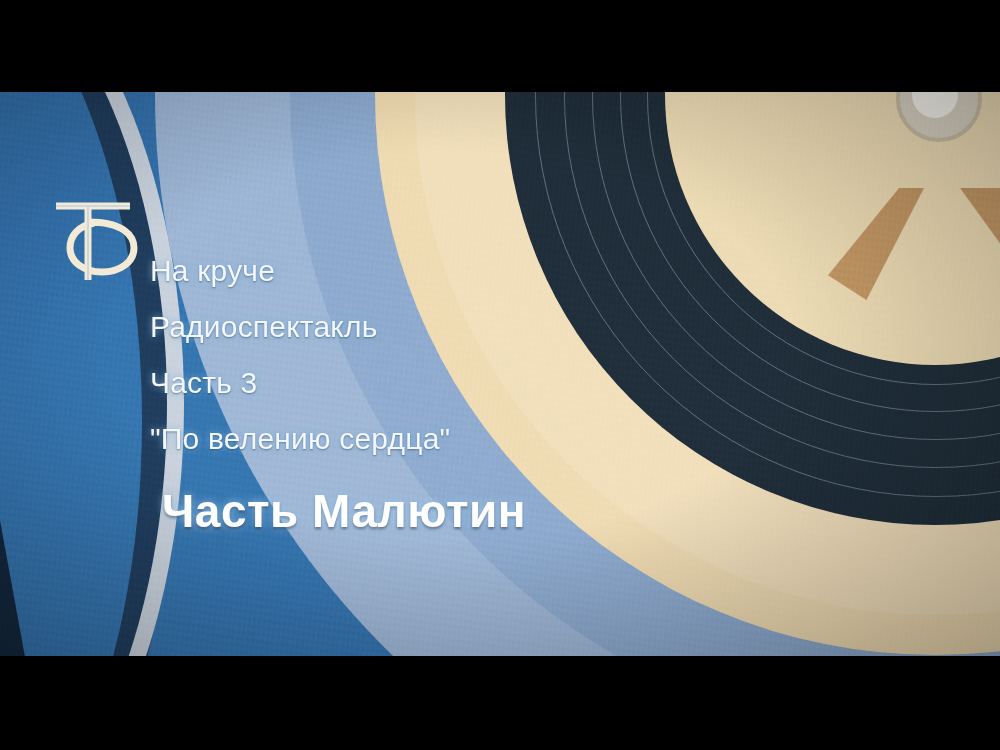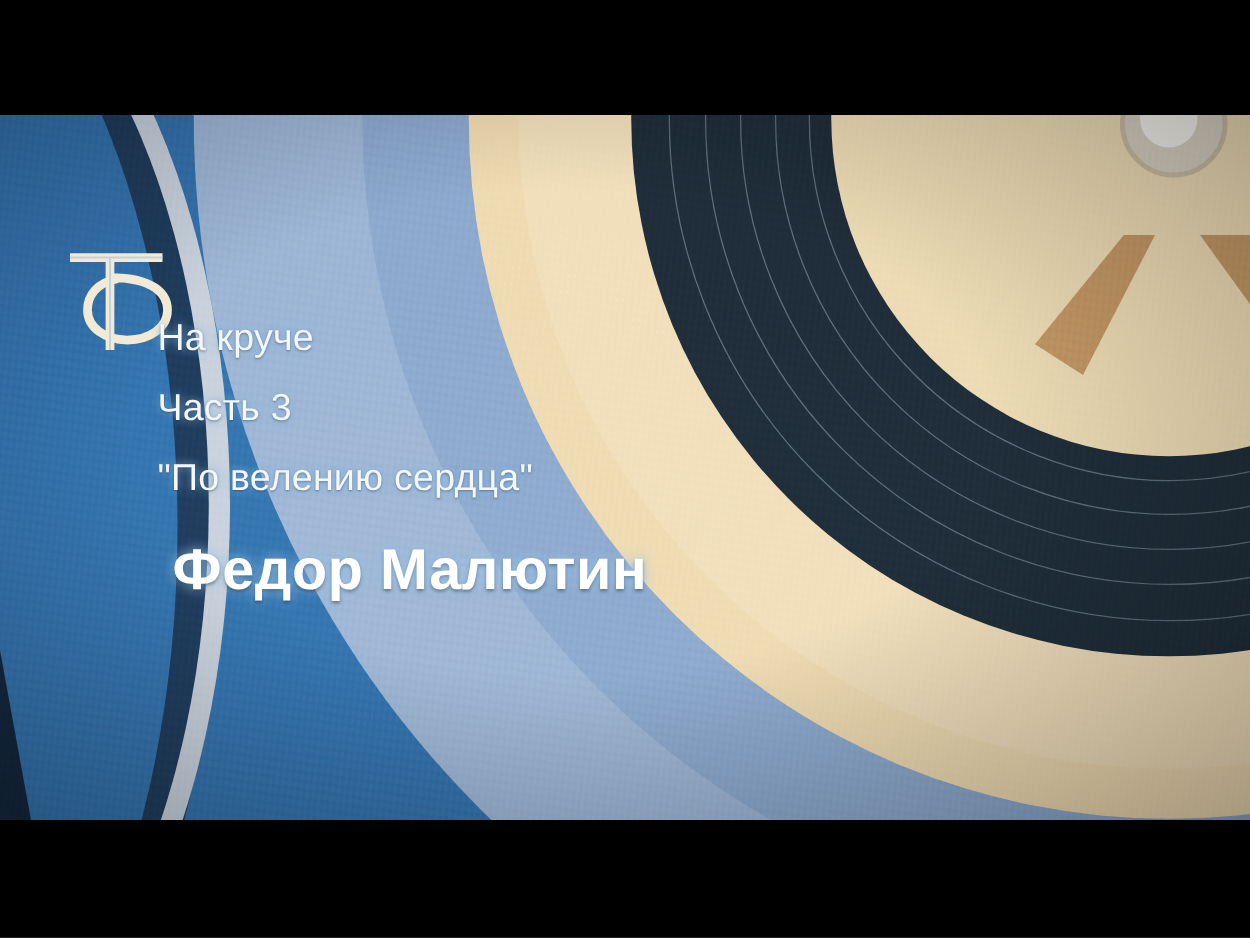--- a/index.html
+++ b/index.html
@@ -120,21 +120,21 @@
   }
   #vignette{
      position:absolute;inset:0;pointer-events:none;
      background:radial-gradient(ellipse at 45% 45%, rgba(0,0,0,0) 44%, rgba(0,0,0,.30) 100%);
   }
 
   
   #logo{position:absolute;left:46px;top:100px;width:104px;height:96px;}
 
   
-  #text-block{position:absolute;left:126px;top:164px;width:700px;}
+  #text-block{position:absolute;left:150px;top:164px;width:700px;}
   .line{
      color:#f4f8fd;font-size:30px;line-height:1.0;margin-bottom:26px;
      letter-spacing:.2px;white-space:nowrap;
      text-shadow:0 0 7px rgba(130,180,225,.95), 0 1px 2px rgba(0,0,0,.45);
   }
   #performer{
      color:#ffffff;font-size:46px;font-weight:bold;margin-top:30px;
      letter-spacing:.5px;white-space:nowrap;
      text-shadow:0 0 10px rgba(150,195,235,.95), 0 2px 3px rgba(0,0,0,.5);
      padding-left:12px;
@@ -183,23 +183,24 @@
         </g>
         <g fill="none" stroke="#b9cde2" stroke-width="1.6" opacity=".85">
           <path d="M10 14 L84 14"></path>
           <path d="M42 14 L42 88"></path>
         </g>
       </svg>
     </div>
 
     <div id="text-block">
       <div class="line">На круче</div>
+      <div class="line">Радиоспектакль</div>
       <div class="line">Часть 3</div>
       <div class="line">"По велению сердца"</div>
-      <div id="performer">Федор Малютин</div>
+      <div id="performer">Часть Малютин</div>
     </div>
 
   </div>
 
   <div class="bar" id="bar-top"></div>
   <div class="bar" id="bar-bottom"></div>
 
 </div>
 
 </body></html>

